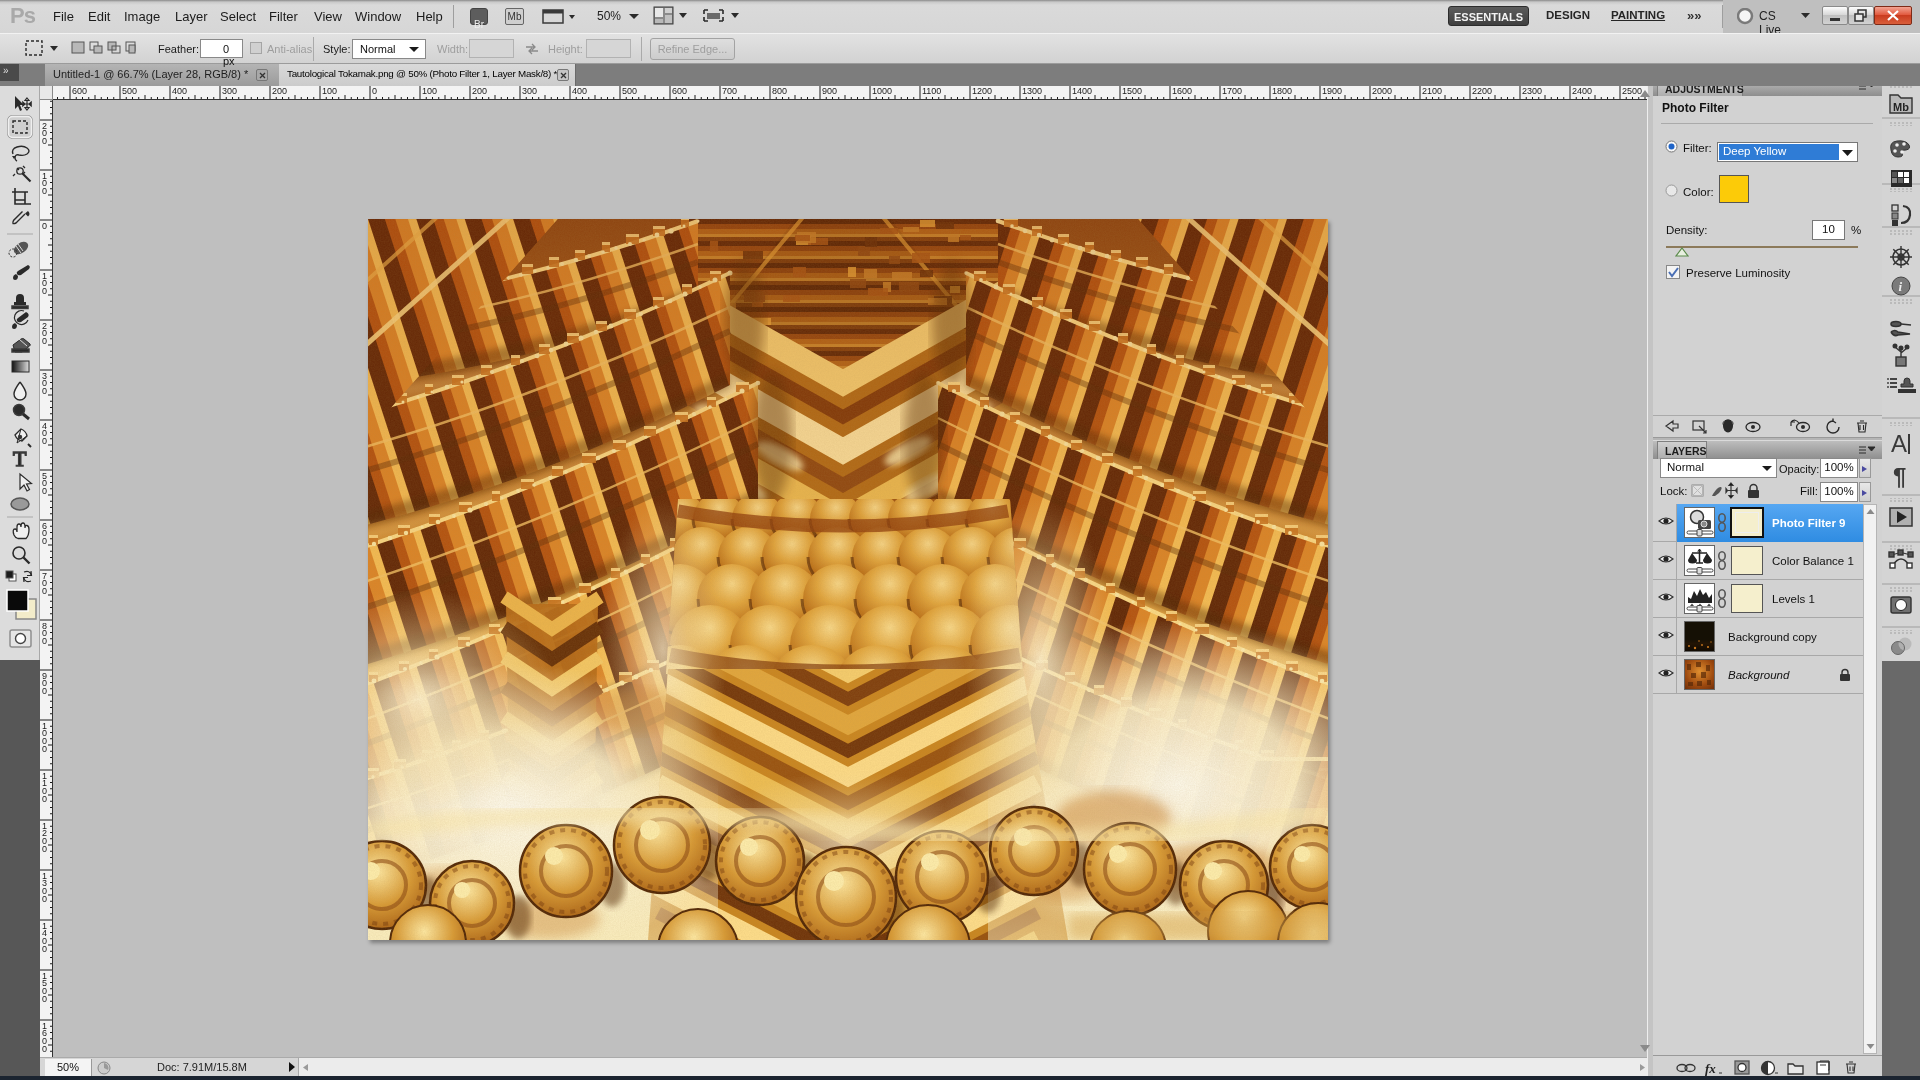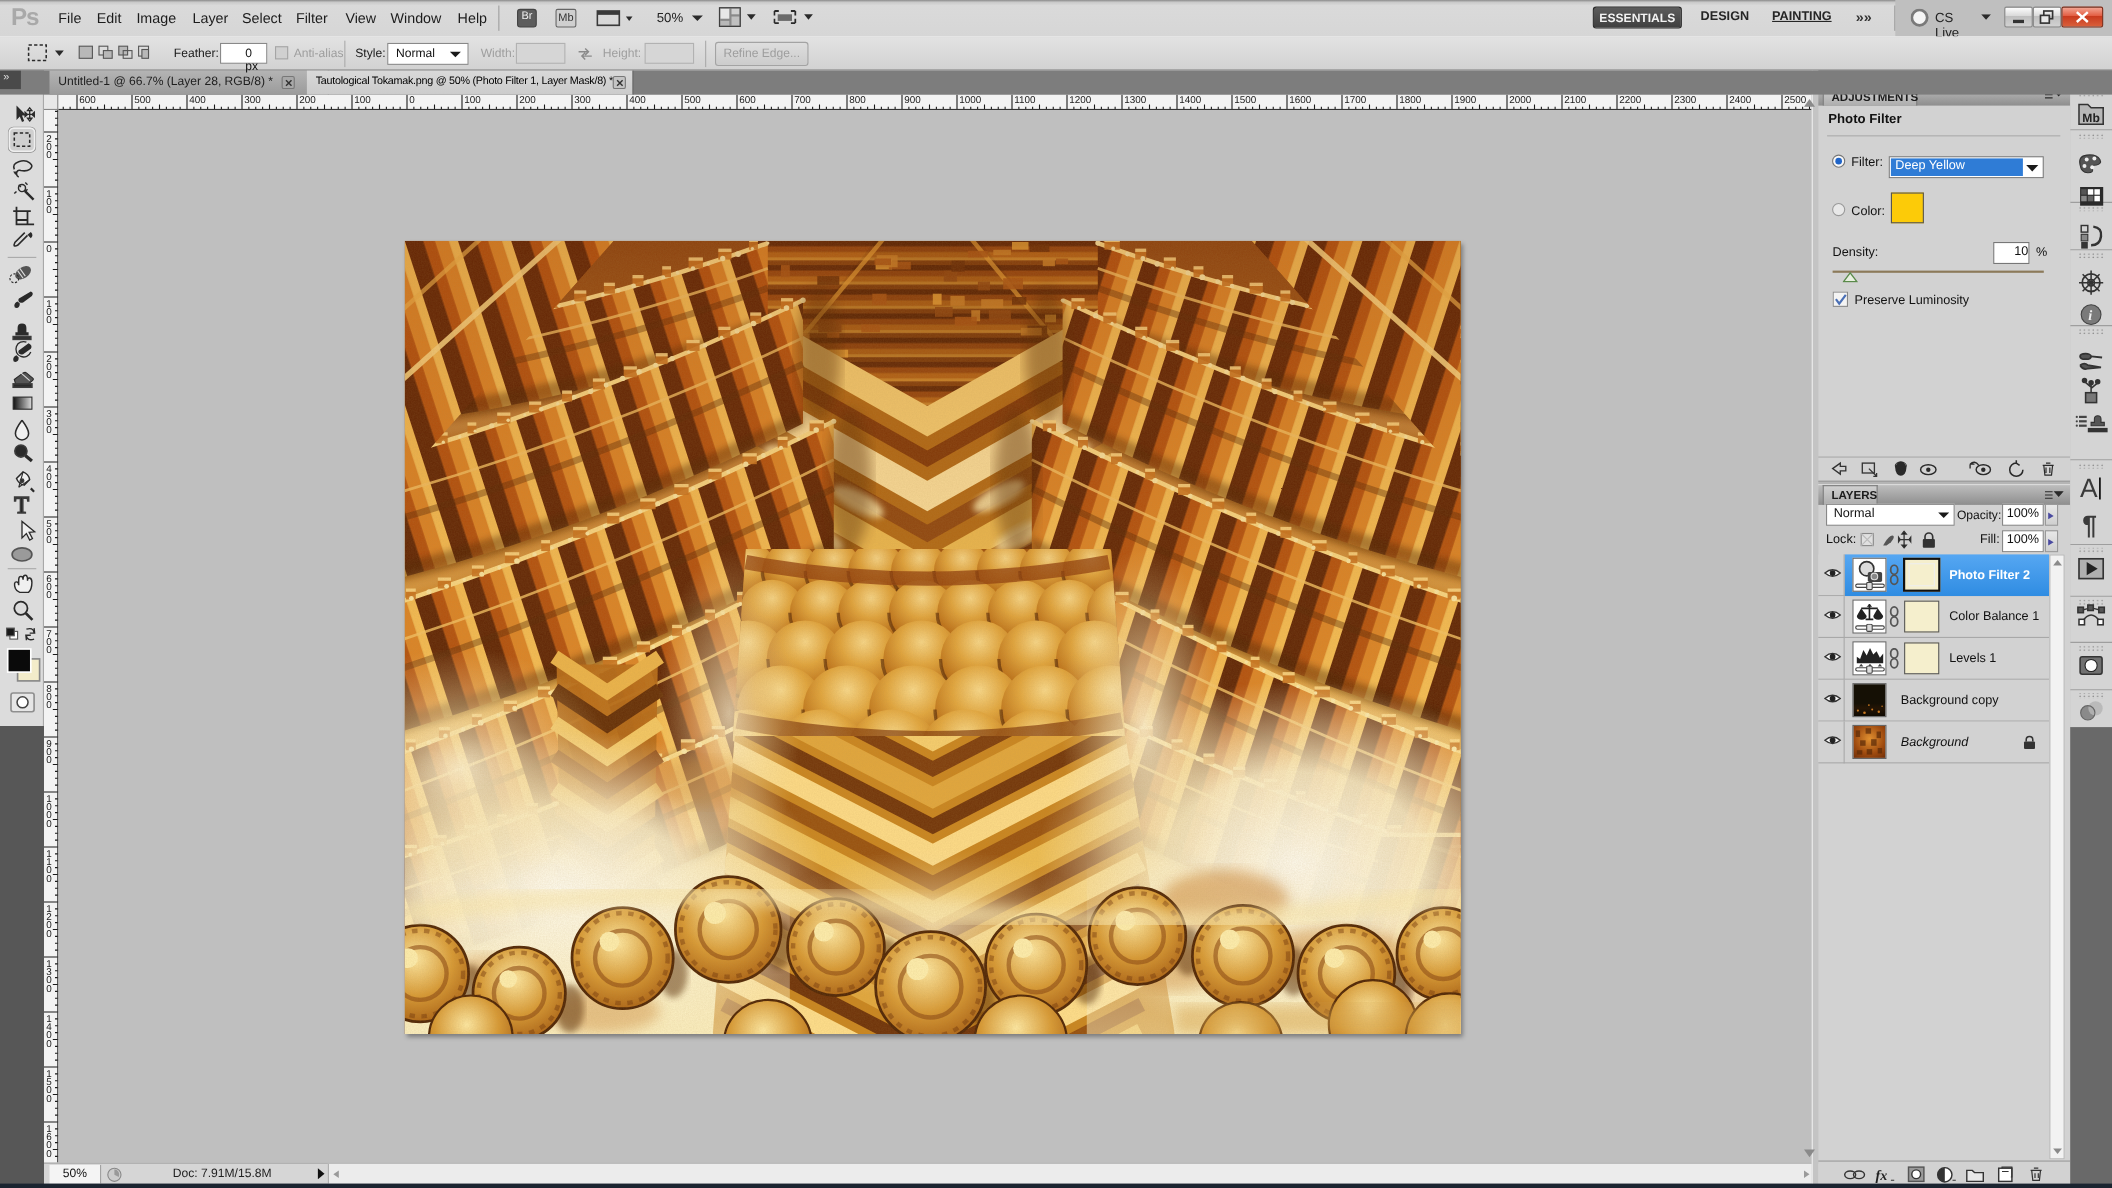--- a/index.html
+++ b/index.html
@@ -27,21 +27,21 @@
   <div class="menu-item" style="left:53px;">File</div>
   <div class="menu-item" style="left:88px;">Edit</div>
   <div class="menu-item" style="left:124px;">Image</div>
   <div class="menu-item" style="left:175px;">Layer</div>
   <div class="menu-item" style="left:220px;">Select</div>
   <div class="menu-item" style="left:269px;">Filter</div>
   <div class="menu-item" style="left:314px;">View</div>
   <div class="menu-item" style="left:355px;">Window</div>
   <div class="menu-item" style="left:416px;">Help</div>
   <div class="abs" style="left:453px;top:5px;width:1px;height:23px;background:#9e9e9e;"></div>
-  <div class="abs" style="left:470px;top:8px;width:18px;height:17px;background:#5d5d5d;border-radius:3px;color:#eee;font-size:10px;text-align:center;padding-top:0;border:1px solid #444;">Br</div>
+  <div class="abs" style="left:470px;top:8px;width:18px;height:17px;background:#5d5d5d;border-radius:3px;color:#eee;font-size:10px;text-align:center;padding-top:10px;border:1px solid #444;">Br</div>
   <div class="abs" style="left:505px;top:8px;width:19px;height:17px;background:#cfcfcf;border-radius:2px;color:#333;font-size:10px;text-align:center;padding-top:2px;border:1px solid #666;">Mb</div>
   <svg class="abs" style="left:542px;top:7px;" width="34" height="20">
     <rect x="1" y="3" width="20" height="13" fill="none" stroke="#3a3a3a" stroke-width="1.5"></rect>
     <rect x="1" y="3" width="20" height="3.5" fill="#3a3a3a"></rect>
     <path d="M27 8 l6 0 l-3 4 z" fill="#2a2a2a"></path>
   </svg>
   <div class="abs" style="left:597px;top:9px;font-size:12px;color:#222;">50%</div>
   <svg class="abs" style="left:628px;top:13px;" width="12" height="8">
       <path d="M1 1 l10 0 l-5 5 z" fill="#2a2a2a"></path>
     </svg>
@@ -1297,21 +1297,21 @@
   <div class="abs" style="left:66px;top:80px;width:120px;height:16px;background:#2f7cd6;color:#fff;font-size:11.5px;padding:1px 0 0 4px;">Deep Yellow</div>
   <svg class="abs" style="left:188px;top:85px;" width="14" height="9">
       <path d="M1 1 l11 0 l-5.5 6 z" fill="#1a1a1a"></path>
     </svg>
   <svg class="abs" style="left:12px;top:120px;" width="14" height="14">
       <circle cx="6.5" cy="6.5" r="5.5" fill="#e8e8e8" stroke="#999"></circle>
     </svg>
   <div class="abs" style="left:30px;top:122px;font-size:11.5px;color:#111;">Color:</div>
   <div class="abs" style="left:66px;top:111px;width:30px;height:28px;background:#fccb08;border:1px solid #555;"></div>
   <div class="abs" style="left:13px;top:160px;font-size:11.5px;color:#111;">Density:</div>
-  <div class="abs" style="left:159px;top:156px;width:33px;height:20px;background:#fff;border:1px solid #777;font-size:11.5px;color:#111;text-align:right;padding-top:2px;">10</div>
+  <div class="abs" style="left:159px;top:156px;width:33px;height:20px;background:#fff;border:1px solid #777;font-size:11.5px;color:#111;text-align:center;padding-top:2px;">10</div>
   <div class="abs" style="left:198px;top:160px;font-size:11.5px;color:#111;">%</div>
   <div class="abs" style="left:13px;top:182px;width:192px;height:2px;background:#8c7a5a;"></div>
   <svg class="abs" style="left:22px;top:183px;" width="14" height="10">
       <path d="M7 1 l6 8 l-12 0 z" fill="#e8f0e0" stroke="#5a8a4a" stroke-width="1.2"></path>
     </svg>
   <svg class="abs" style="left:13px;top:201px;" width="15" height="15">
       <rect x="0.5" y="0.5" width="13" height="13" fill="#f4f4f4" stroke="#888"></rect>
       <path d="M3 7 l3 4 l6 -8" stroke="#4a6fb5" stroke-width="2" fill="none"></path>
     </svg>
   <div class="abs" style="left:33px;top:203px;font-size:11.5px;color:#111;">Preserve Luminosity</div>
@@ -1377,21 +1377,21 @@
       </svg>
 <svg class="abs" style="left:33px;top:25px;" width="28" height="8">
         <rect x="1" y="2" width="26" height="3" rx="1.5" fill="#fff" stroke="#444" stroke-width="1"></rect>
         <rect x="11" y="0.5" width="5" height="6.5" rx="1" fill="#ddd" stroke="#444" stroke-width="1"></rect>
       </svg>
 <svg class="abs" style="left:64px;top:9px;" width="10" height="20">
         <ellipse cx="5" cy="5" rx="3.2" ry="4.2" fill="none" stroke="#555" stroke-width="1.6"></ellipse>
         <ellipse cx="5" cy="14" rx="3.2" ry="4.2" fill="none" stroke="#555" stroke-width="1.6"></ellipse>
       </svg>
 <div class="abs" style="left:77px;top:3px;width:34px;height:31px;background:#f5efcd;border:2.5px solid #111;outline:1px solid #eee;outline-offset:-6px;"></div>
-<div class="abs" style="left:119px;top:13px;font-size:11.5px;color:#fff;font-weight:bold;">Photo Filter 2</div>
+<div class="abs" style="left:119px;top:13px;font-size:11.5px;color:#fff;font-weight:bold;">Photo Filter 9</div>
 <div class="abs" style="left:0;top:38px;width:210px;height:38px;background:#d2d2d2;border-bottom:1px solid #a8a8a8;"></div>
 <div class="abs" style="left:23px;top:38px;width:1px;height:38px;background:#a8a8a8;"></div>
 <svg class="abs" style="left:5px;top:49px;" width="16" height="12">
         <path d="M1 6 Q8 0 15 6 Q8 12 1 6 z" fill="#f4f4f4" stroke="#333" stroke-width="1.2"></path>
         <circle cx="8" cy="6" r="2.6" fill="#222"></circle>
       </svg>
 <div class="abs" style="left:31px;top:41px;width:31px;height:31px;background:#fff;border:1px solid #666;"></div>
 <svg class="abs" style="left:31px;top:41px;" width="31" height="31">
         <path d="M15.5 4 l0 14 M8 8 l15 0" stroke="#222" stroke-width="1.5"></path>
         <path d="M15.5 4 l2.5 2.5 l-5 0 z" fill="#222"></path>

